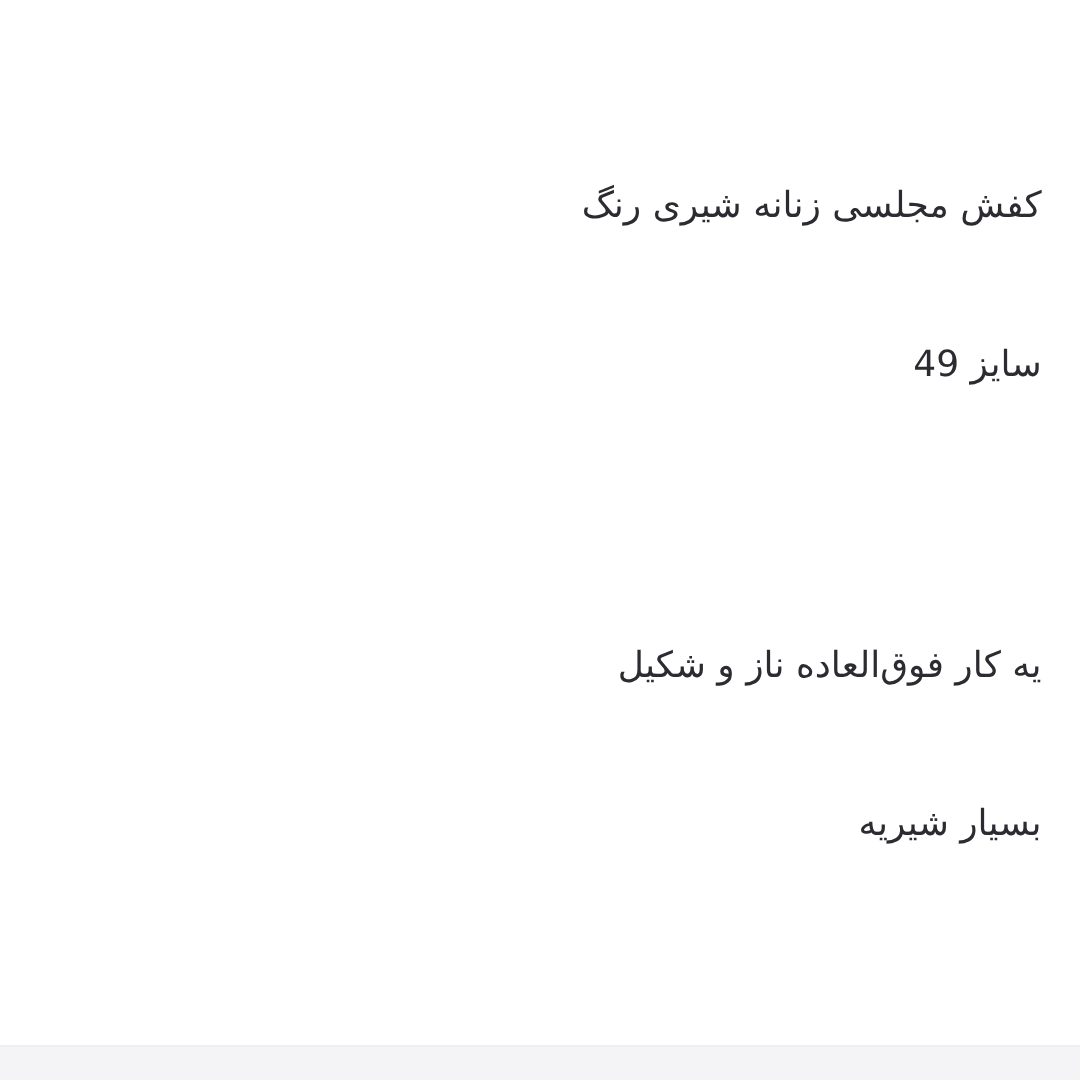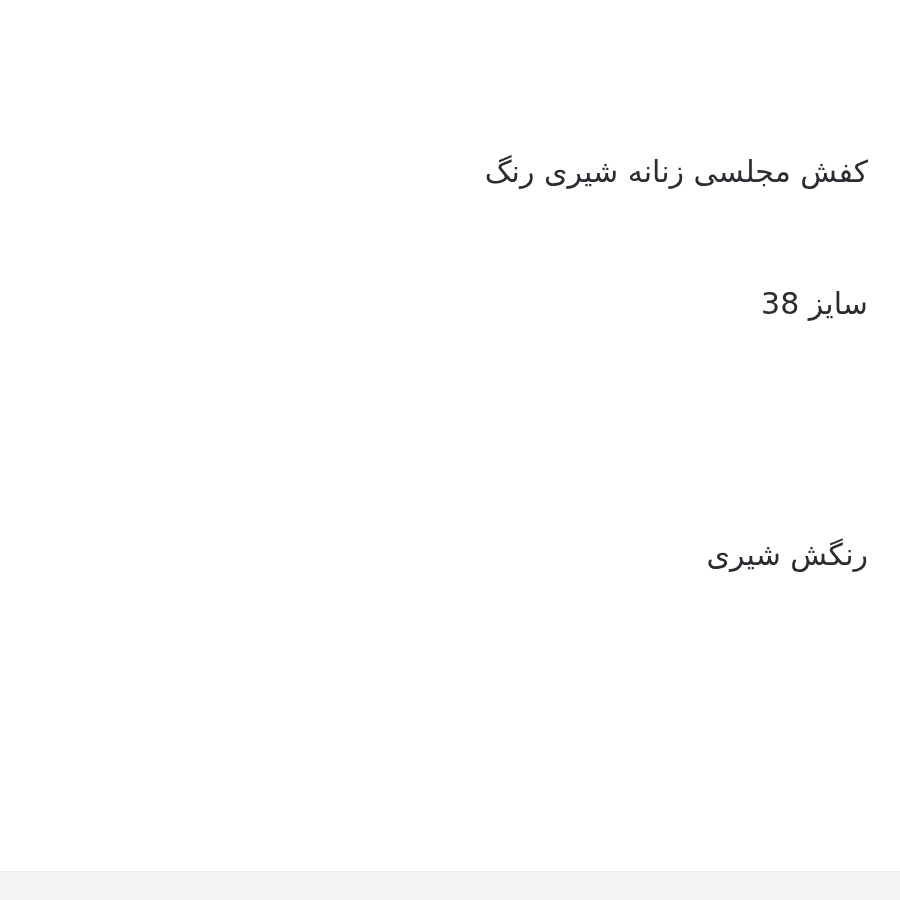--- a/index.html
+++ b/index.html
@@ -57,24 +57,25 @@
   }
 </style>
 </head>
 <body>
 
 <div class="page">
   <div class="content">
 
     <p class="para">
       <span class="line">کفش مجلسی زنانه شیری رنگ</span>
-      <span class="line">سایز 38</span>
+      <span class="line">سایز 49</span>
     </p>
 
     <p class="para">
-      <span class="line">رنگش شیری</span>
+      <span class="line">یه کار فوق‌العاده ناز و شکیل</span>
+      <span class="line">بسیار شیریه</span>
       
     </p>
 
   </div>
 
   <div class="spacer-bottom"></div>
 </div>
 
 </body></html>

